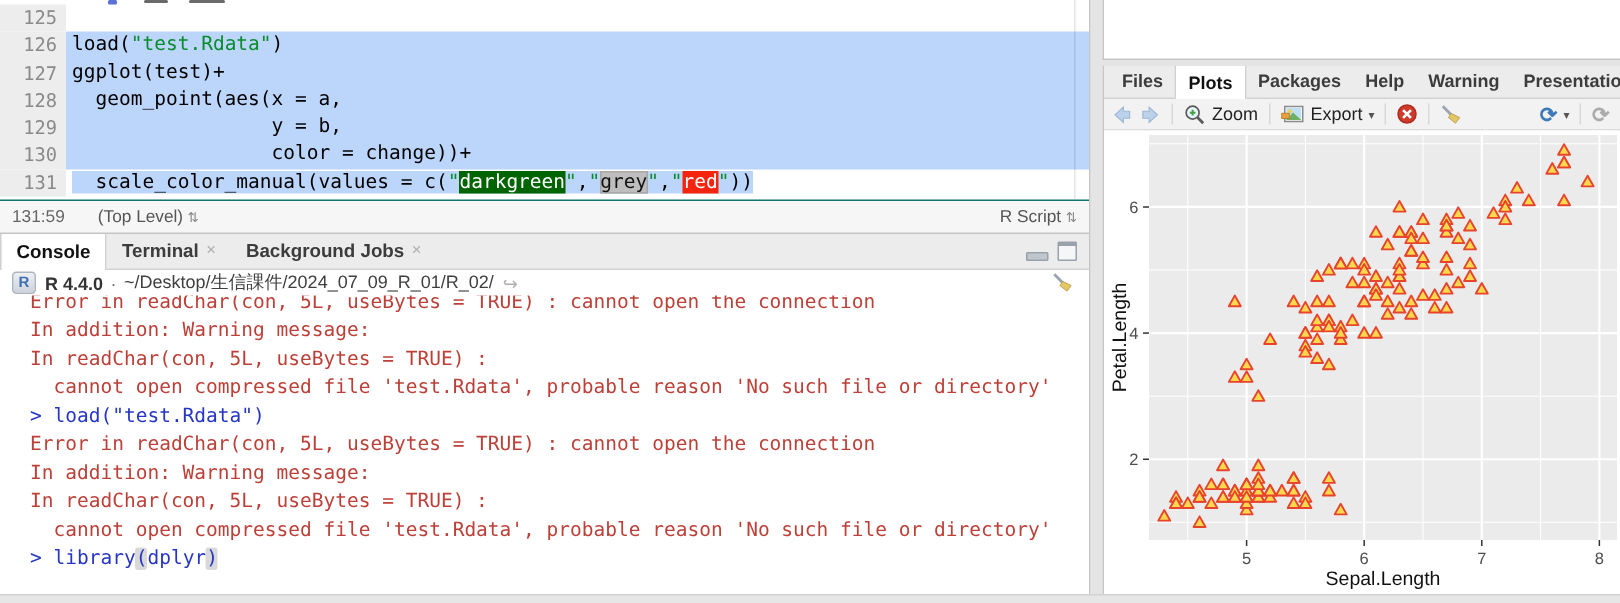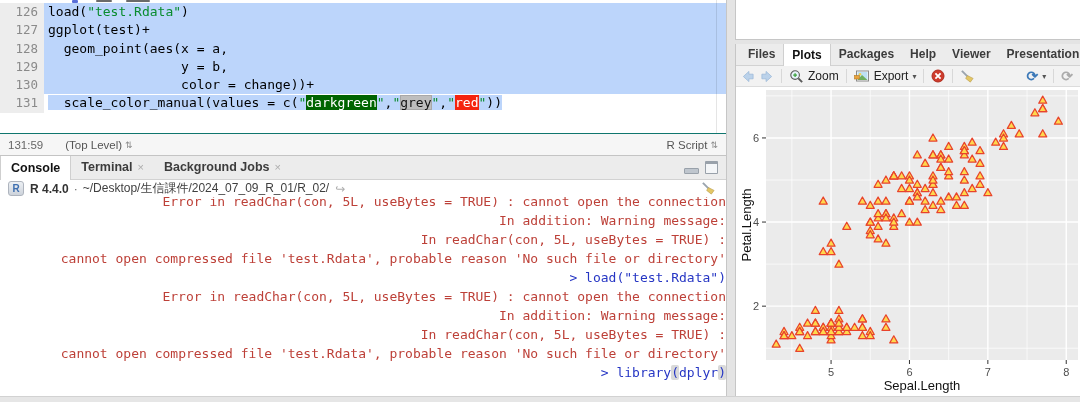--- a/index.html
+++ b/index.html
@@ -49,21 +49,21 @@
                   display:flex;align-items:center;font-size:12px;color:#3f3f3f;}
   .r-logo{display:inline-flex;align-items:center;justify-content:center;width:14px;height:13px;margin:0 6px 0 8px;
           background:linear-gradient(#EDF0F4,#CDD3DB);border:1px solid #AEB4BE;border-radius:3px;
           font-weight:700;font-size:10px;color:#3E6FB0;}
   #console-header .dot{margin:0 5px;color:#666;}
   #console-header .goarrow{margin-left:6px;color:#B0B0B0;font-size:12px;cursor:pointer;}
   #console-header .hspacer{flex:1;}
   .broom-btn{margin-right:10px;cursor:pointer;display:flex;align-items:center;}
   
   #console-content{position:absolute;left:0;top:197px;width:726px;height:199px;overflow:hidden;background:#fff;}
-  .c-line{white-space:pre;font-family:"DejaVu Sans Mono","Liberation Mono",monospace;font-size:13px;line-height:19px;height:19px;padding-left:20px;text-align:right;}
+  .c-line{white-space:pre;font-family:"DejaVu Sans Mono","Liberation Mono",monospace;font-size:13px;line-height:19px;height:19px;padding-left:20px;}
   .c-line:first-child{margin-top:-5px;}
   .ck-err{color:#BD4038;}
   .ck-in{color:#2636C4;}
   .ck-inhl{color:#2636C4;background:#D9D9D9;border-radius:2px;}
   
   #right-pane{position:absolute;left:735px;top:0;width:345px;height:396px;}
   #env-edge{position:absolute;left:0;top:0;width:345px;height:40px;background:#fff;
             border-left:1px solid #C6C6C6;border-bottom:1px solid #C6C6C6;box-sizing:border-box;}
   #plots-pane{position:absolute;left:0;top:44px;width:345px;height:352px;background:#fff;border-left:1px solid #C6C6C6;box-sizing:border-box;}
   #plots-tabbar{position:absolute;left:0;top:0;width:344px;height:22px;}
@@ -95,20 +95,24 @@
 
   <div id="left-pane">
 
     <div id="editor">
       <div id="clip-frag">
           <i class="f1"></i>
           <i class="f2"></i>
           <i class="f3"></i>
         </div>
       <div id="editor-lines">
+          <div class="ed-row">
+            <span class="gut">125</span>
+            <span class="code"></span>
+          </div>
           <div class="ed-row sel-full">
             <span class="gut">126</span>
             <span class="code"><span class="tk-pl">load(</span><span class="tk-st">"test.Rdata"</span><span class="tk-pl">)</span></span>
           </div>
           <div class="ed-row sel-full">
             <span class="gut">127</span>
             <span class="code"><span class="tk-pl">ggplot(test)+</span></span>
           </div>
           <div class="ed-row sel-full">
             <span class="gut">128</span>
@@ -206,21 +210,21 @@
             <div class="tab active">
               <span>Plots</span>
             </div>
             <div class="tab">
               <span>Packages</span>
             </div>
             <div class="tab">
               <span>Help</span>
             </div>
             <div class="tab">
-              <span>Viewer</span>
+              <span>Warning</span>
             </div>
             <div class="tab">
               <span>Presentation</span>
             </div>
           </div>
 
       </div>
 
       <div id="plots-toolbar">
         <span class="tbtn">

